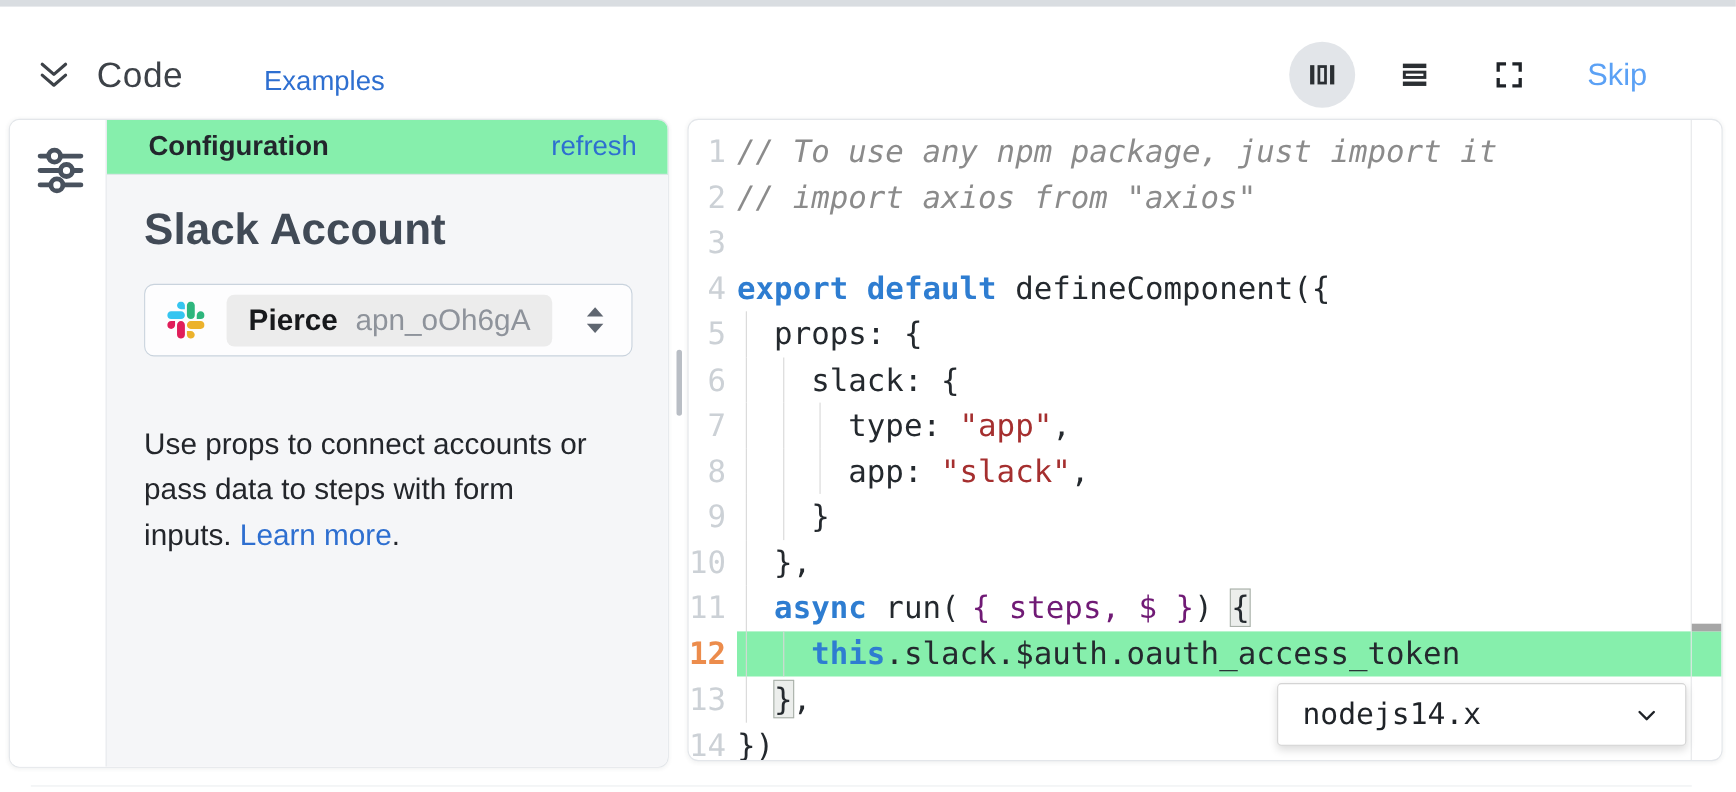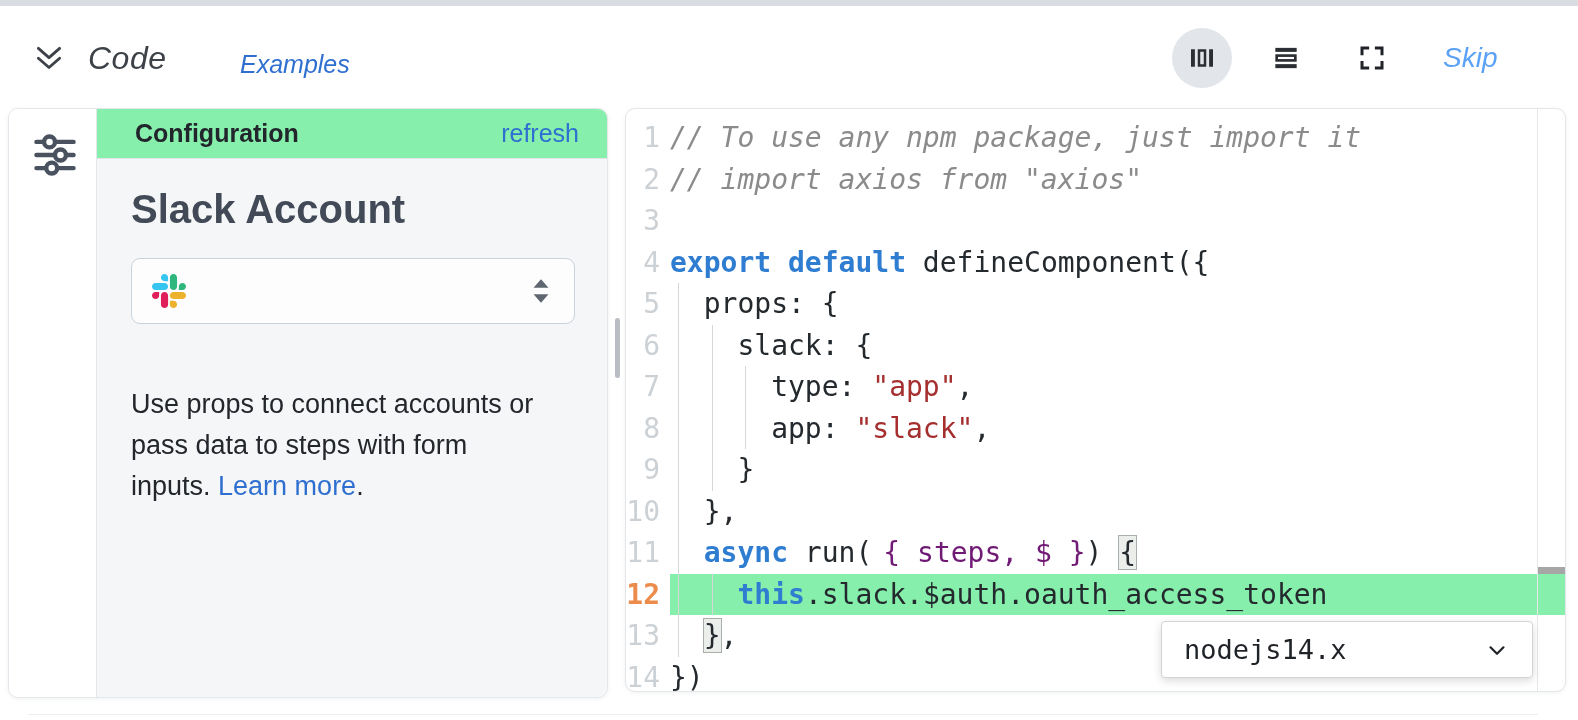--- a/index.html
+++ b/index.html
@@ -2,21 +2,21 @@
 <html><head>
 <meta charset="utf-8">
 <style>
   * { margin:0; padding:0; box-sizing:border-box; }
   html,body { width:1578px; height:720px; overflow:hidden; background:#ffffff;
               font-family:"Liberation Sans", sans-serif; }
 
   .top-strip { position:absolute; left:0; top:0; width:1578px; height:6px; background:#d9dde1; }
 
   
-  .topbar { position:absolute; left:0; top:6px; width:1578px; height:98px; background:#fff;font-style:italic; }
+  .topbar { position:absolute; left:0; top:16px; width:1578px; height:98px; background:#fff; }
   .collapse-btn { position:absolute; left:32px; top:36px; width:34px; height:34px; cursor:pointer; }
   .page-title { position:absolute; left:88px; top:34px; font-size:32px; color:#3d4248; letter-spacing:0.5px; }
   .examples-link { position:absolute; left:240px; top:44px; font-size:25px; color:#2e6fd0; cursor:pointer; }
   .icon-circle { position:absolute; left:1172px; top:22px; width:60px; height:60px; border-radius:50%;
                  background:#e2e5e9; display:flex; align-items:center; justify-content:center; cursor:pointer; }
   .tb-icon { position:absolute; top:34px; width:36px; height:36px; display:flex; align-items:center;
              justify-content:center; cursor:pointer; }
   .skip-link { position:absolute; left:1443px; top:36px; font-size:28px; color:#5ba1f5; cursor:pointer; }
 
   
@@ -147,20 +147,24 @@
       <h2 class="section-title">Slack Account</h2>
       <div class="account-select">
         <span class="slack-logo">
           <svg width="34" height="34" viewBox="0 0 122.8 122.8">
             <path d="M25.8 77.6c0 7.1-5.8 12.9-12.9 12.9S0 84.7 0 77.6s5.8-12.9 12.9-12.9h12.9v12.9zM32.3 77.6c0-7.1 5.8-12.9 12.9-12.9s12.9 5.8 12.9 12.9v32.3c0 7.1-5.8 12.9-12.9 12.9s-12.9-5.8-12.9-12.9V77.6z" fill="#e01e5a"></path>
             <path d="M45.2 25.8c-7.1 0-12.9-5.8-12.9-12.9S38.1 0 45.2 0s12.9 5.8 12.9 12.9v12.9H45.2zM45.2 32.3c7.1 0 12.9 5.8 12.9 12.9s-5.8 12.9-12.9 12.9H12.9C5.8 58.1 0 52.3 0 45.2s5.8-12.9 12.9-12.9h32.3z" fill="#36c5f0"></path>
             <path d="M97 45.2c0-7.1 5.8-12.9 12.9-12.9s12.9 5.8 12.9 12.9-5.8 12.9-12.9 12.9H97V45.2zM90.5 45.2c0 7.1-5.8 12.9-12.9 12.9s-12.9-5.8-12.9-12.9V12.9C64.7 5.8 70.5 0 77.6 0s12.9 5.8 12.9 12.9v32.3z" fill="#2eb67d"></path>
             <path d="M77.6 97c7.1 0 12.9 5.8 12.9 12.9s-5.8 12.9-12.9 12.9-12.9-5.8-12.9-12.9V97h12.9zM77.6 90.5c-7.1 0-12.9-5.8-12.9-12.9s5.8-12.9 12.9-12.9h32.3c7.1 0 12.9 5.8 12.9 12.9s-5.8 12.9-12.9 12.9H77.6z" fill="#ecb22c"></path>
           </svg>
         </span>
+        <span class="account-pill">
+          <span class="account-name">Pierce</span>
+          <span class="account-token">apn_oOh6gA</span>
+        </span>
         <span class="select-arrows">
           <svg width="26" height="30" viewBox="0 0 24 28" fill="#5f6670">
             <path d="M5 11 L12 3 L19 11 Z"></path>
               <path d="M5 17 L12 25 L19 17 Z"></path>
           </svg>
         </span>
       </div>
       <p class="cfg-desc">
         <span>Use props to connect accounts or</span><br>
         <span>pass data to steps with form</span><br>

